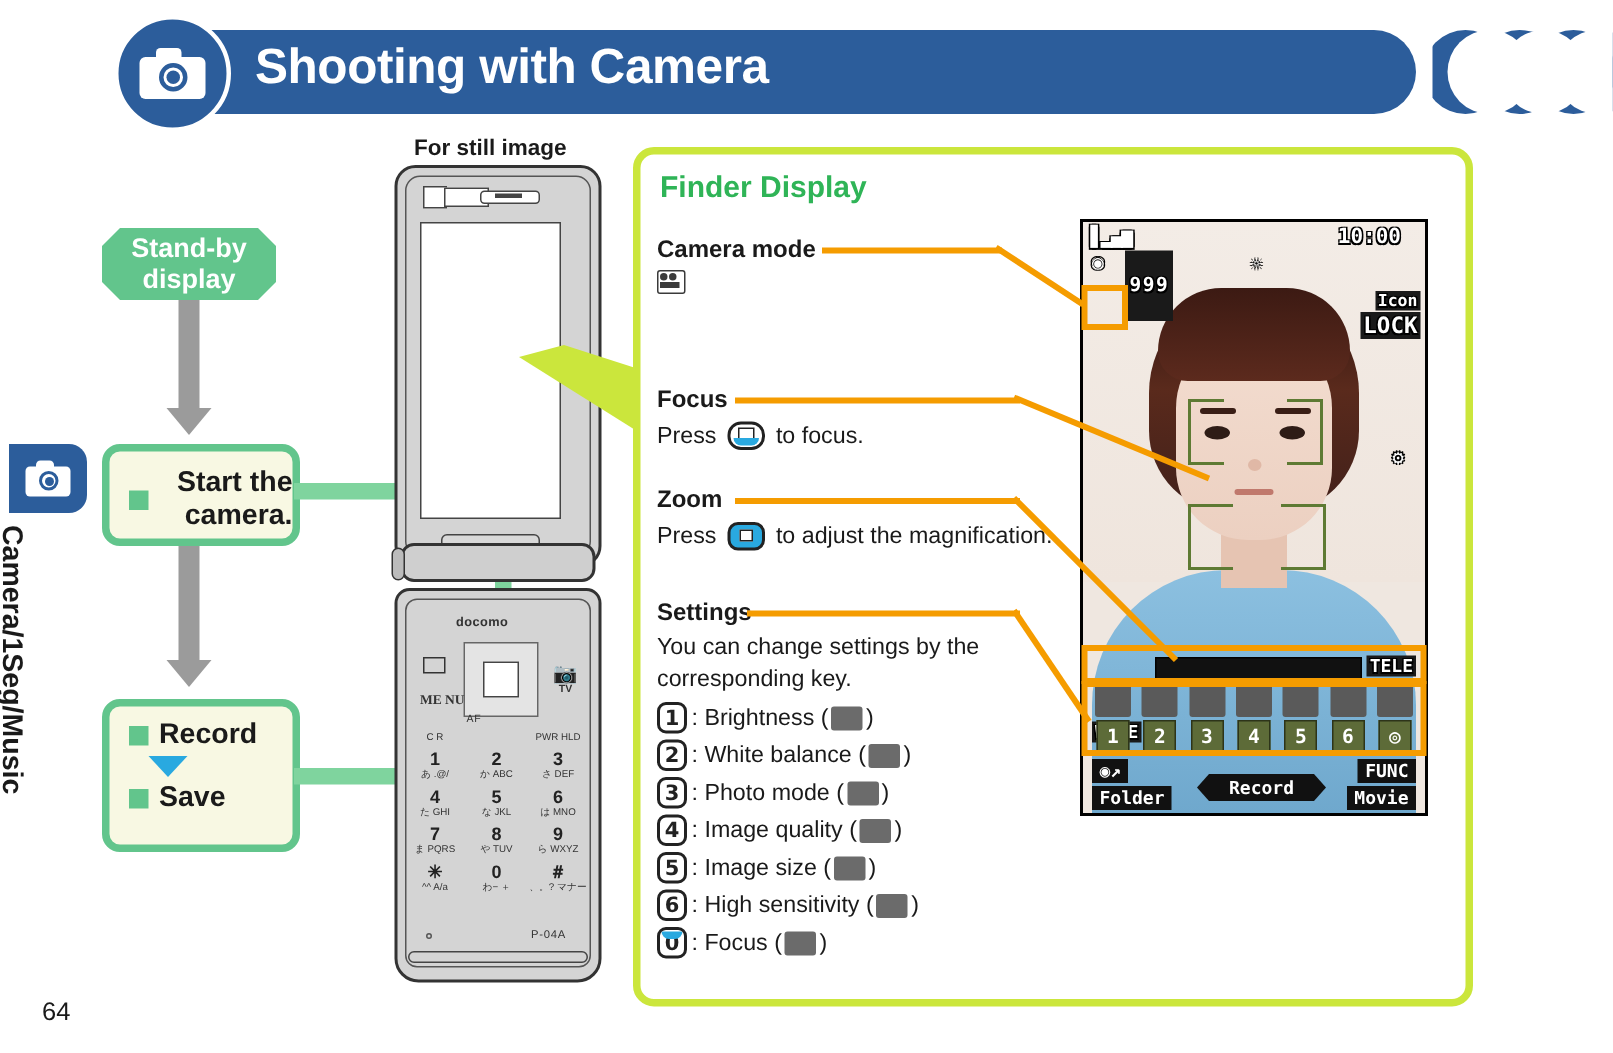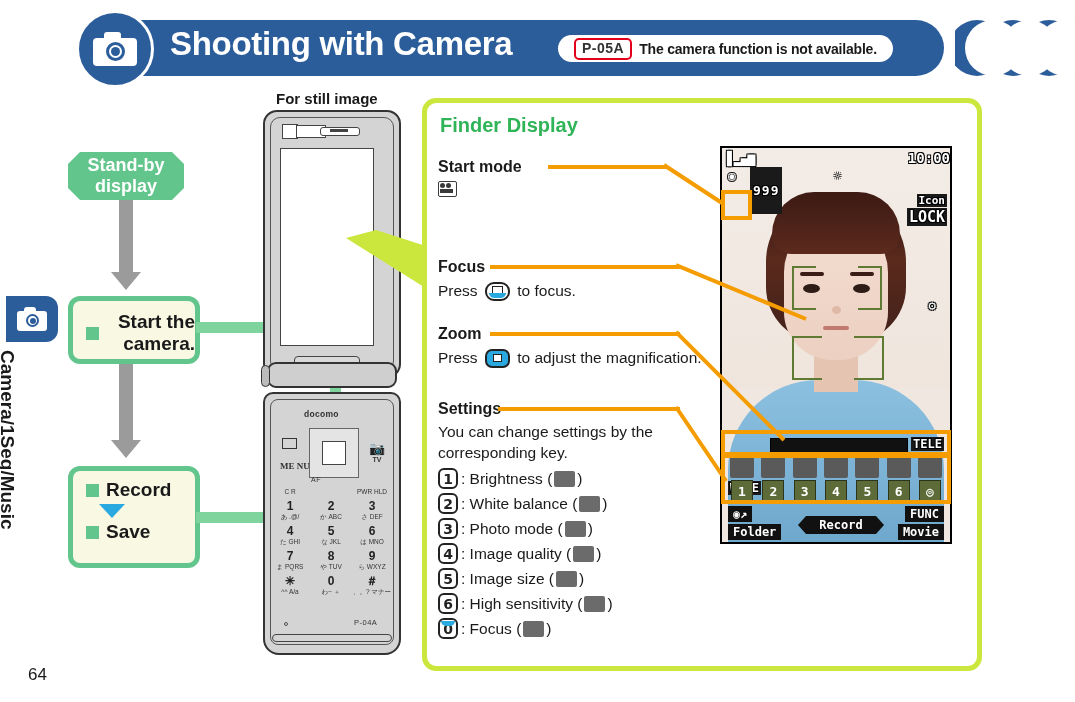--- a/index.html
+++ b/index.html
@@ -242,24 +242,20 @@
     <span class="cam-glyph">
       <span class="cam-hump"></span>
         <span class="cam-body"></span>
       <span class="cam-lens-o"></span>
         <span class="cam-lens-i"></span>
     </span>
   </div>
 
   <div class="hdr-title">Shooting with Camera</div>
 
-  <div class="hdr-pill">
-    <span class="model-box">P-05A</span>
-    <span class="pill-text">The camera function is not available.</span>
-  </div>
 </div>
 
 <div class="abs" id="sidetab">
   <span class="cam-glyph small">
     <span class="cam-hump"></span>
       <span class="cam-body"></span>
     <span class="cam-lens-o"></span>
       <span class="cam-lens-i"></span>
   </span>
 </div>
@@ -403,21 +399,21 @@
 </div>
 
 <svg class="abs" id="wedge" viewBox="0 0 86 80">
   <polygon points="0,8 86,62 86,18 30,0" fill="#cbe63c"></polygon>
 </svg>
 
 <div class="abs" id="finder-panel"></div>
 <div class="abs" id="finder-title">Finder Display</div>
 
 <div class="abs" id="sec-cameramode">
-  <div class="sec-head">Start mode</div>
+  <div class="sec-head">Camera mode</div>
   <div class="sec-body" style="margin-top:3px;">
     <div>
       <span class="icon-mini ic-movie"></span>
     </div>
   </div>
 </div>
 
 <div class="abs" id="sec-focus">
   <div class="sec-head">Focus</div>
   <div class="sec-body" style="margin-top:4px;">
@@ -504,21 +500,21 @@
     <div class="afbox" style="left:136px;top:118px;border-left:none;border-bottom:none;"></div>
     <div class="afbox" style="left:70px;top:138px;border-right:none;border-top:none;"></div>
     <div class="afbox" style="left:136px;top:138px;border-left:none;border-top:none;"></div>
 
     <div class="afbox" style="left:70px;top:188px;width:28px;height:28px;border-right:none;border-bottom:none;"></div>
     <div class="afbox" style="left:132px;top:188px;width:28px;height:28px;border-left:none;border-bottom:none;"></div>
     <div class="afbox" style="left:70px;top:202px;width:28px;height:28px;border-right:none;border-top:none;"></div>
     <div class="afbox" style="left:132px;top:202px;width:28px;height:28px;border-left:none;border-top:none;"></div>
 
     <div class="osd" style="left:5px;top:3px;font-size:13px;letter-spacing:-1px;">▋▂▄▆</div>
-    <div class="osd" style="right:0;top:2px;font-size:14px;">10:00</div>
+    <div class="osd" style="right:16px;top:2px;font-size:14px;">10:00</div>
 
     <div class="osd" style="left:6px;top:20px;font-size:13px;">◉</div>
     <div class="osd osd-dark" style="left:28px;top:19px;font-size:13px;padding:16px 3px;letter-spacing:1px;text-align:center;">999</div>
     <div class="osd" style="left:112px;top:21px;font-size:12px;">☼</div>
 
     <div class="osd osd-dark" style="right:3px;top:46px;font-size:11px;padding:0 2px;">Icon</div>
     <div class="osd osd-dark" style="right:3px;top:60px;font-size:15px;padding:0 2px;">LOCK</div>
     <div class="osd" style="right:14px;top:150px;font-size:13px;">⚙</div>
 
     <div class="zoombar">

